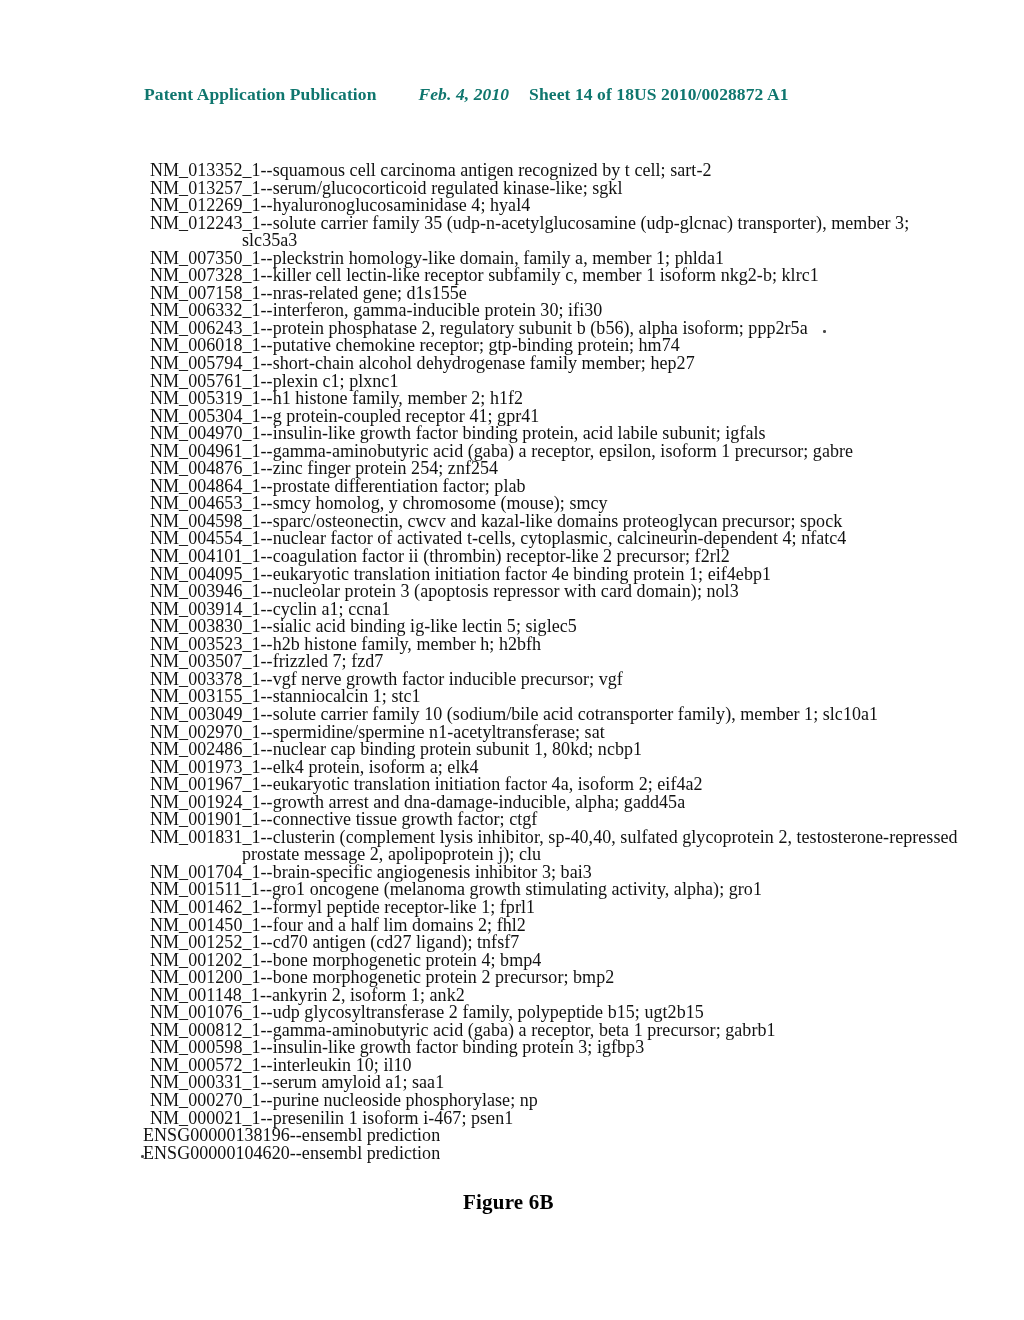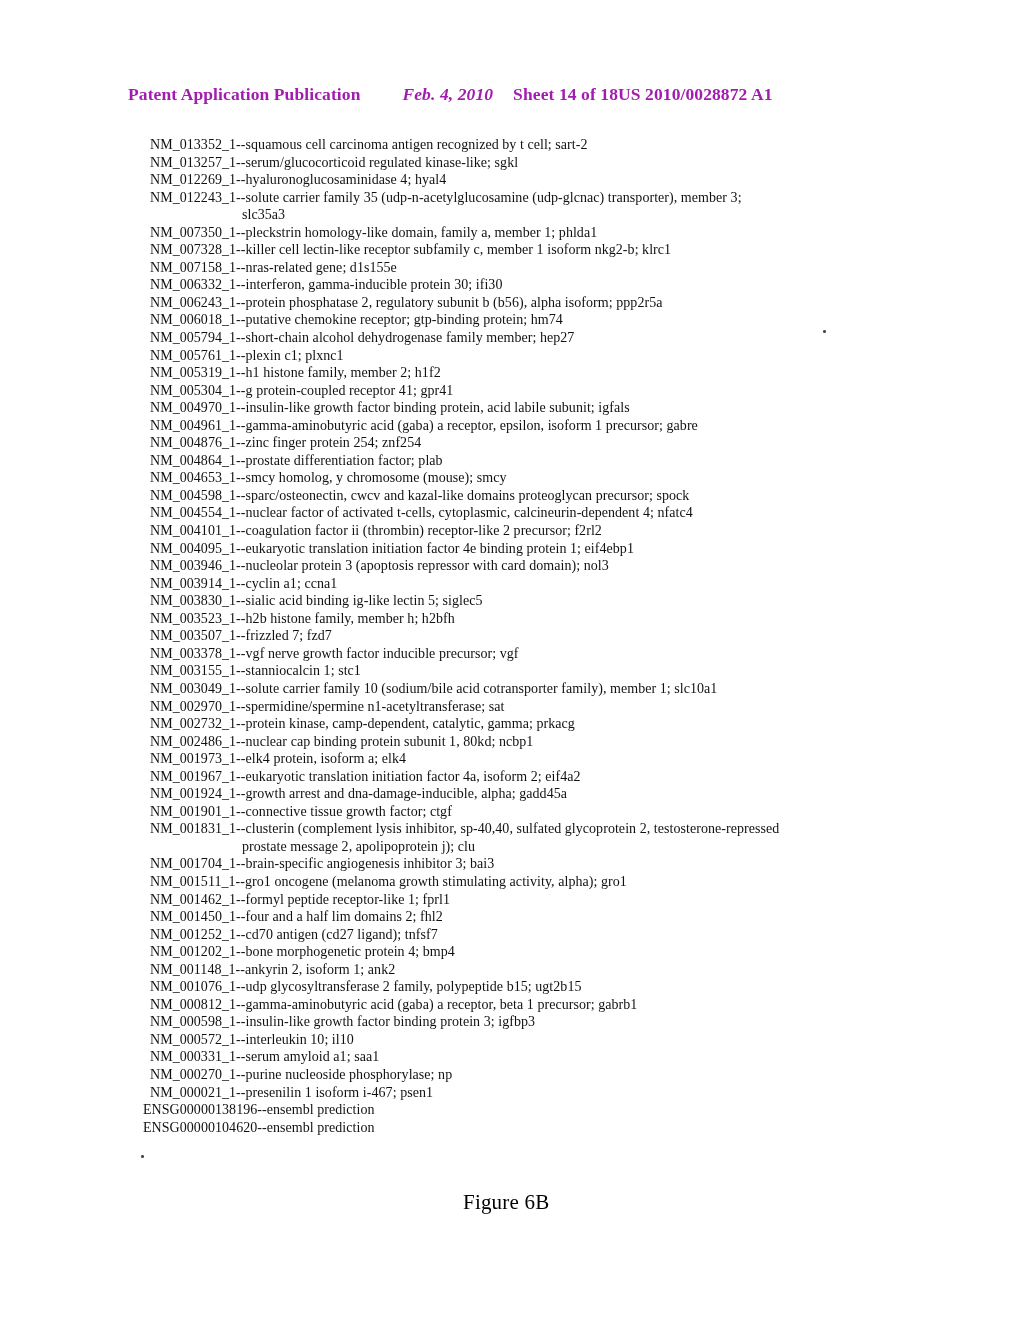--- a/index.html
+++ b/index.html
@@ -13,44 +13,44 @@
     height: 1320px;
     background: #ffffff;
     overflow: hidden;
     font-family: "Liberation Serif", "DejaVu Serif", serif;
     color: #0a0a0a;
   }
 
   
   .pub-header {
     position: absolute;
-    left: 128px;
+    left: 144px;
     top: 84px;
     width: 790px;
     height: 26px;
     display: flex;
     align-items: baseline;
     font-weight: bold;
     font-size: 17.5px;
     letter-spacing: 0.1px;
     white-space: nowrap;
-    color: #a21caf;
+    color: #0f766e;
   }
   .pub-header .h-title { flex: 0 0 auto; }
   .pub-header .h-date  { flex: 0 0 auto; margin-left: 42px; font-style: italic; }
   .pub-header .h-sheet { flex: 0 0 auto; margin-left: 20px; }
   .pub-header .h-docnum { flex: 0 0 auto; }
 
   
   .gene-list {
     position: absolute;
     left: 150px;
-    top: 136px;
+    top: 162px;
     width: 760px;
-    font-size: 14px;
+    font-size: 18px;
     line-height: 17.55px;
     color: #111;
   }
   .gene-line {
     white-space: nowrap;
     letter-spacing: 0.05px;
   }
   .gene-line.ensg {
     margin-left: -7px;
   }
@@ -58,21 +58,21 @@
     padding-left: 92px;
     white-space: nowrap;
     letter-spacing: 0.05px;
   }
 
   
   .figure-caption {
     position: absolute;
     left: 463px;
     top: 1190px;
-    font-weight: normal;
+    font-weight: bold;
     font-size: 21px;
     letter-spacing: 0.2px;
     color: #000;
   }
 
   
   .speck {
     position: absolute;
     background: #4a4a4a;
     border-radius: 40%;
@@ -119,34 +119,34 @@
       <div class="gene-line">NM_004095_1--eukaryotic translation initiation factor 4e binding protein 1; eif4ebp1</div>
       <div class="gene-line">NM_003946_1--nucleolar protein 3 (apoptosis repressor with card domain); nol3</div>
       <div class="gene-line">NM_003914_1--cyclin a1; ccna1</div>
       <div class="gene-line">NM_003830_1--sialic acid binding ig-like lectin 5; siglec5</div>
       <div class="gene-line">NM_003523_1--h2b histone family, member h; h2bfh</div>
       <div class="gene-line">NM_003507_1--frizzled 7; fzd7</div>
       <div class="gene-line">NM_003378_1--vgf nerve growth factor inducible precursor; vgf</div>
       <div class="gene-line">NM_003155_1--stanniocalcin 1; stc1</div>
       <div class="gene-line">NM_003049_1--solute carrier family 10 (sodium/bile acid cotransporter family), member 1; slc10a1</div>
       <div class="gene-line">NM_002970_1--spermidine/spermine n1-acetyltransferase; sat</div>
-      <div class="gene-line">NM_002732_1--protein kinase, camp-dependent, catalytic, gamma; prkacg</div>
       <div class="gene-line">NM_002486_1--nuclear cap binding protein subunit 1, 80kd; ncbp1</div>
       <div class="gene-line">NM_001973_1--elk4 protein, isoform a; elk4</div>
       <div class="gene-line">NM_001967_1--eukaryotic translation initiation factor 4a, isoform 2; eif4a2</div>
       <div class="gene-line">NM_001924_1--growth arrest and dna-damage-inducible, alpha; gadd45a</div>
       <div class="gene-line">NM_001901_1--connective tissue growth factor; ctgf</div>
       <div class="gene-line">NM_001831_1--clusterin (complement lysis inhibitor, sp-40,40, sulfated glycoprotein 2, testosterone-repressed</div>
       <div class="cont-line">prostate message 2, apolipoprotein j); clu</div>
       <div class="gene-line">NM_001704_1--brain-specific angiogenesis inhibitor 3; bai3</div>
       <div class="gene-line">NM_001511_1--gro1 oncogene (melanoma growth stimulating activity, alpha); gro1</div>
       <div class="gene-line">NM_001462_1--formyl peptide receptor-like 1; fprl1</div>
       <div class="gene-line">NM_001450_1--four and a half lim domains 2; fhl2</div>
       <div class="gene-line">NM_001252_1--cd70 antigen (cd27 ligand); tnfsf7</div>
       <div class="gene-line">NM_001202_1--bone morphogenetic protein 4; bmp4</div>
+      <div class="gene-line">NM_001200_1--bone morphogenetic protein 2 precursor; bmp2</div>
       <div class="gene-line">NM_001148_1--ankyrin 2, isoform 1; ank2</div>
       <div class="gene-line">NM_001076_1--udp glycosyltransferase 2 family, polypeptide b15; ugt2b15</div>
       <div class="gene-line">NM_000812_1--gamma-aminobutyric acid (gaba) a receptor, beta 1 precursor; gabrb1</div>
       <div class="gene-line">NM_000598_1--insulin-like growth factor binding protein 3; igfbp3</div>
       <div class="gene-line">NM_000572_1--interleukin 10; il10</div>
       <div class="gene-line">NM_000331_1--serum amyloid a1; saa1</div>
       <div class="gene-line">NM_000270_1--purine nucleoside phosphorylase; np</div>
       <div class="gene-line">NM_000021_1--presenilin 1 isoform i-467; psen1</div>
       <div class="gene-line ensg">ENSG00000138196--ensembl prediction</div>
       <div class="gene-line ensg">ENSG00000104620--ensembl prediction</div>

